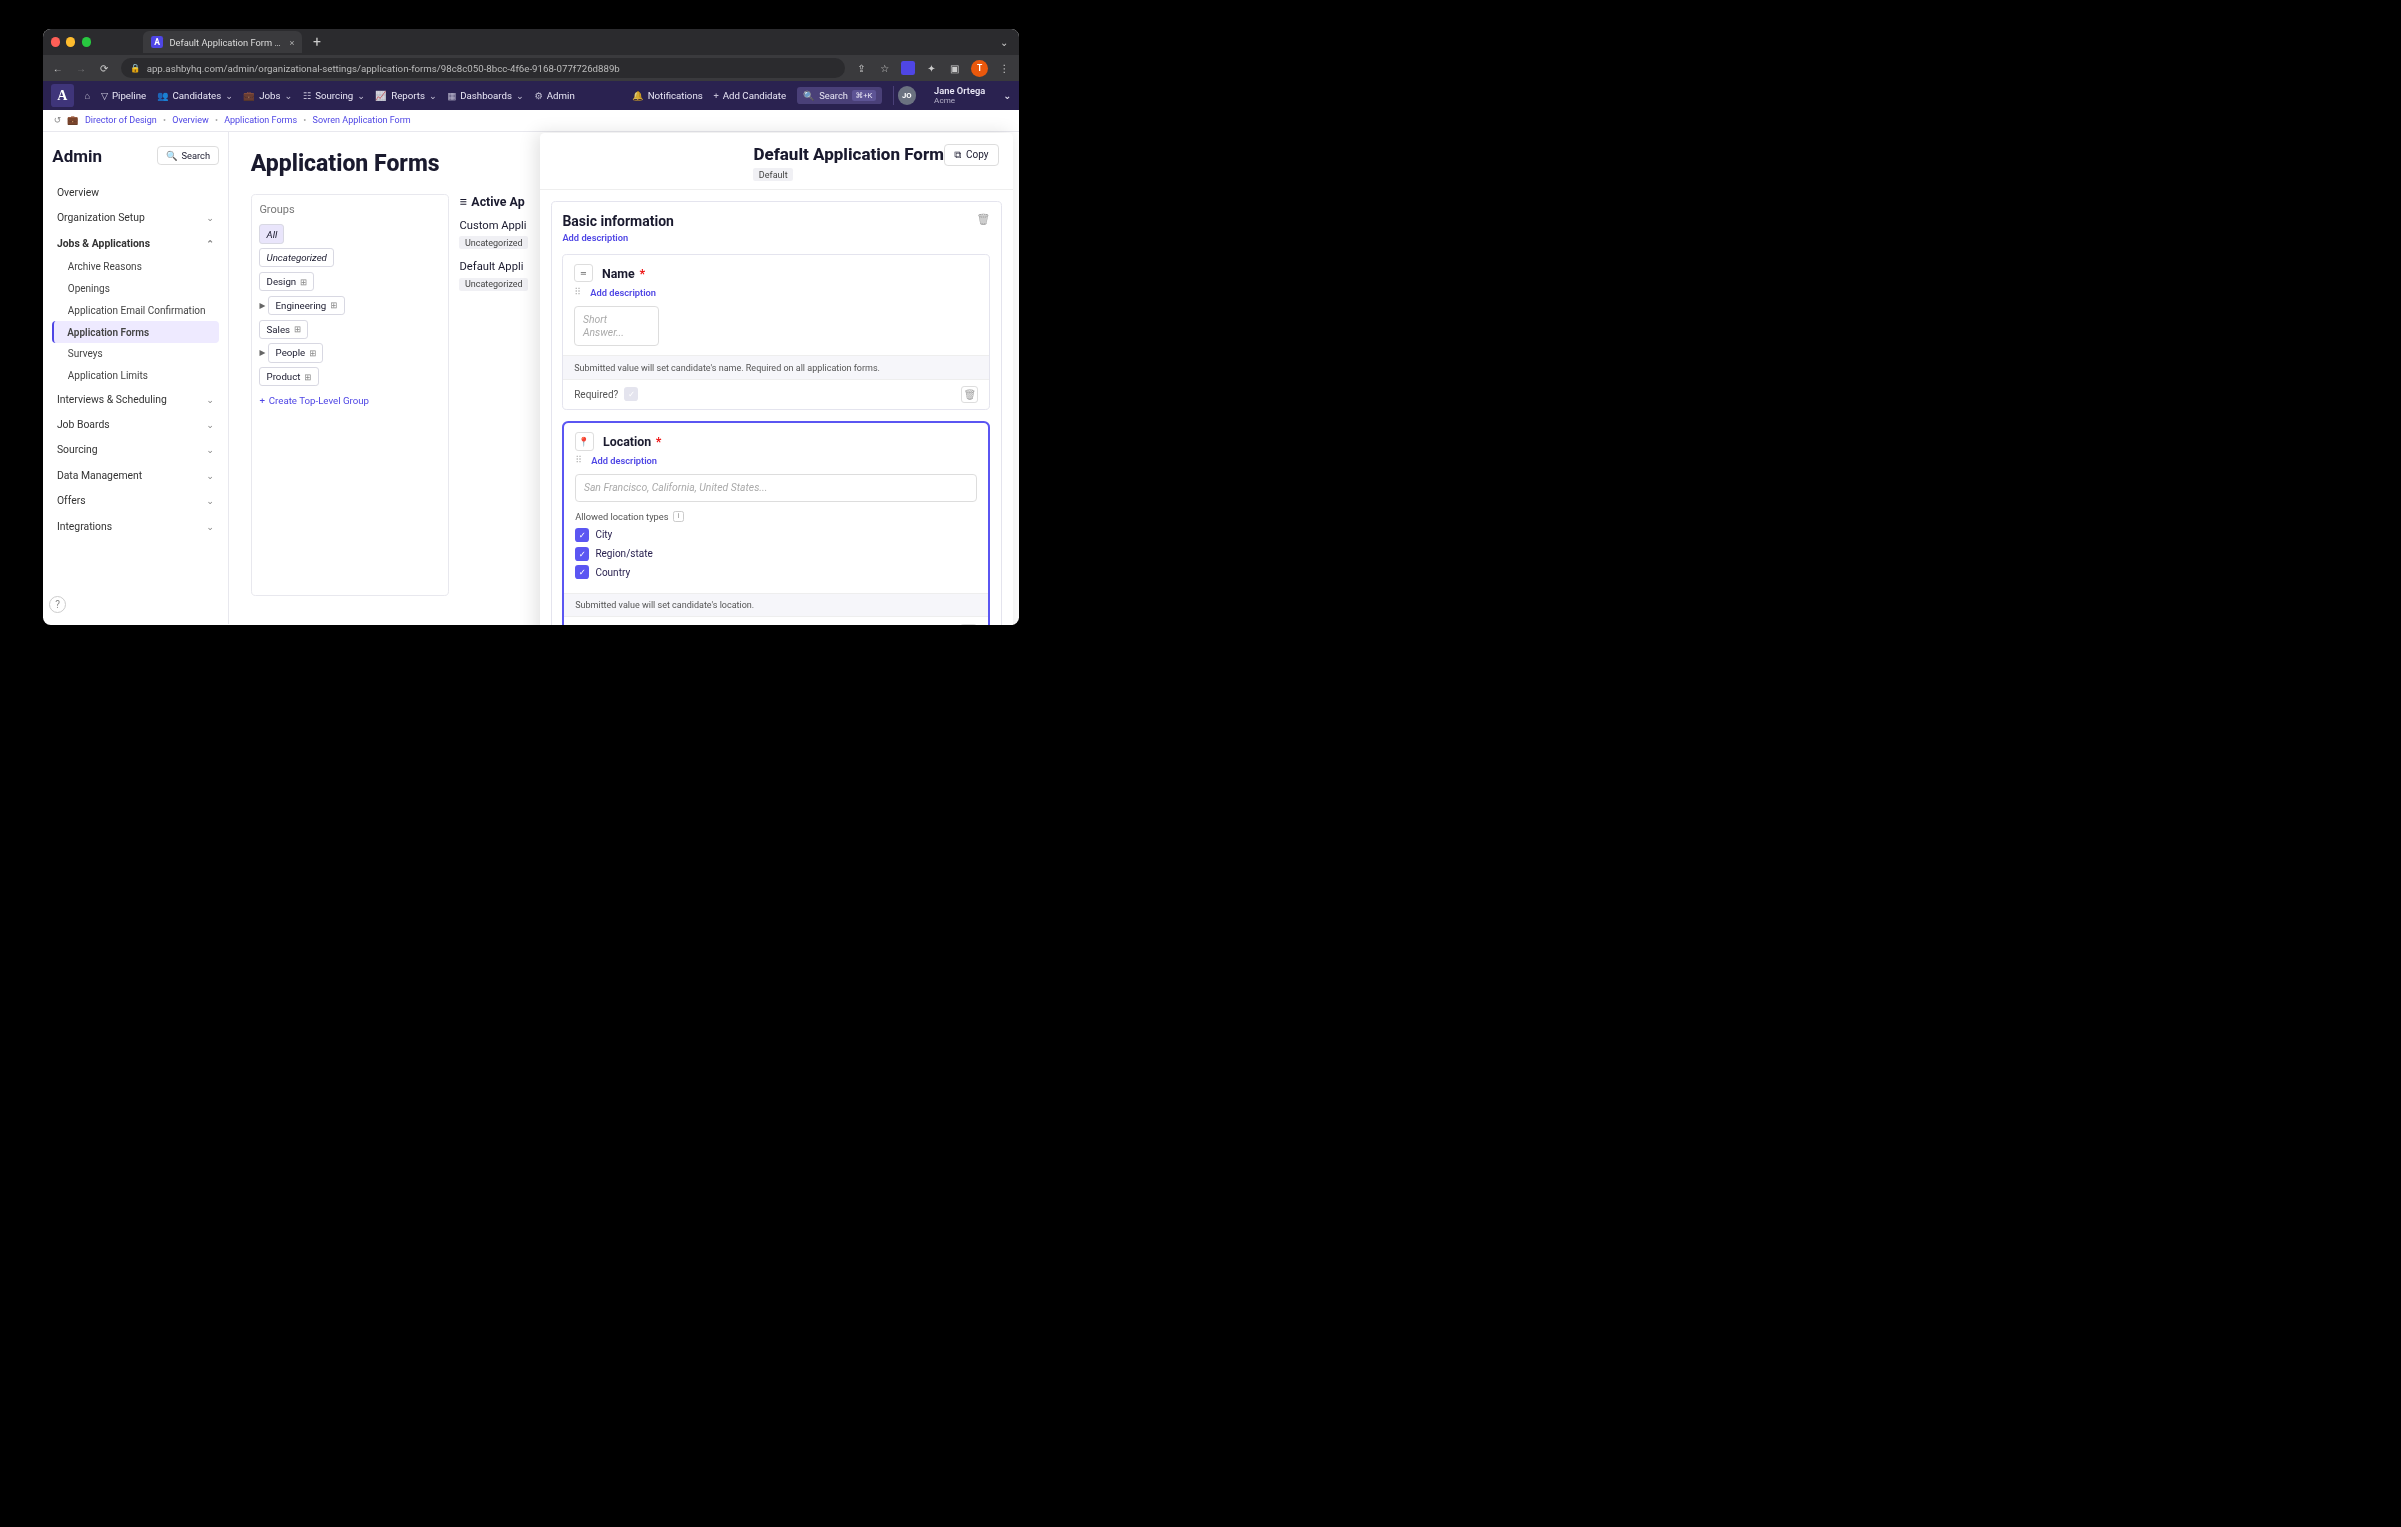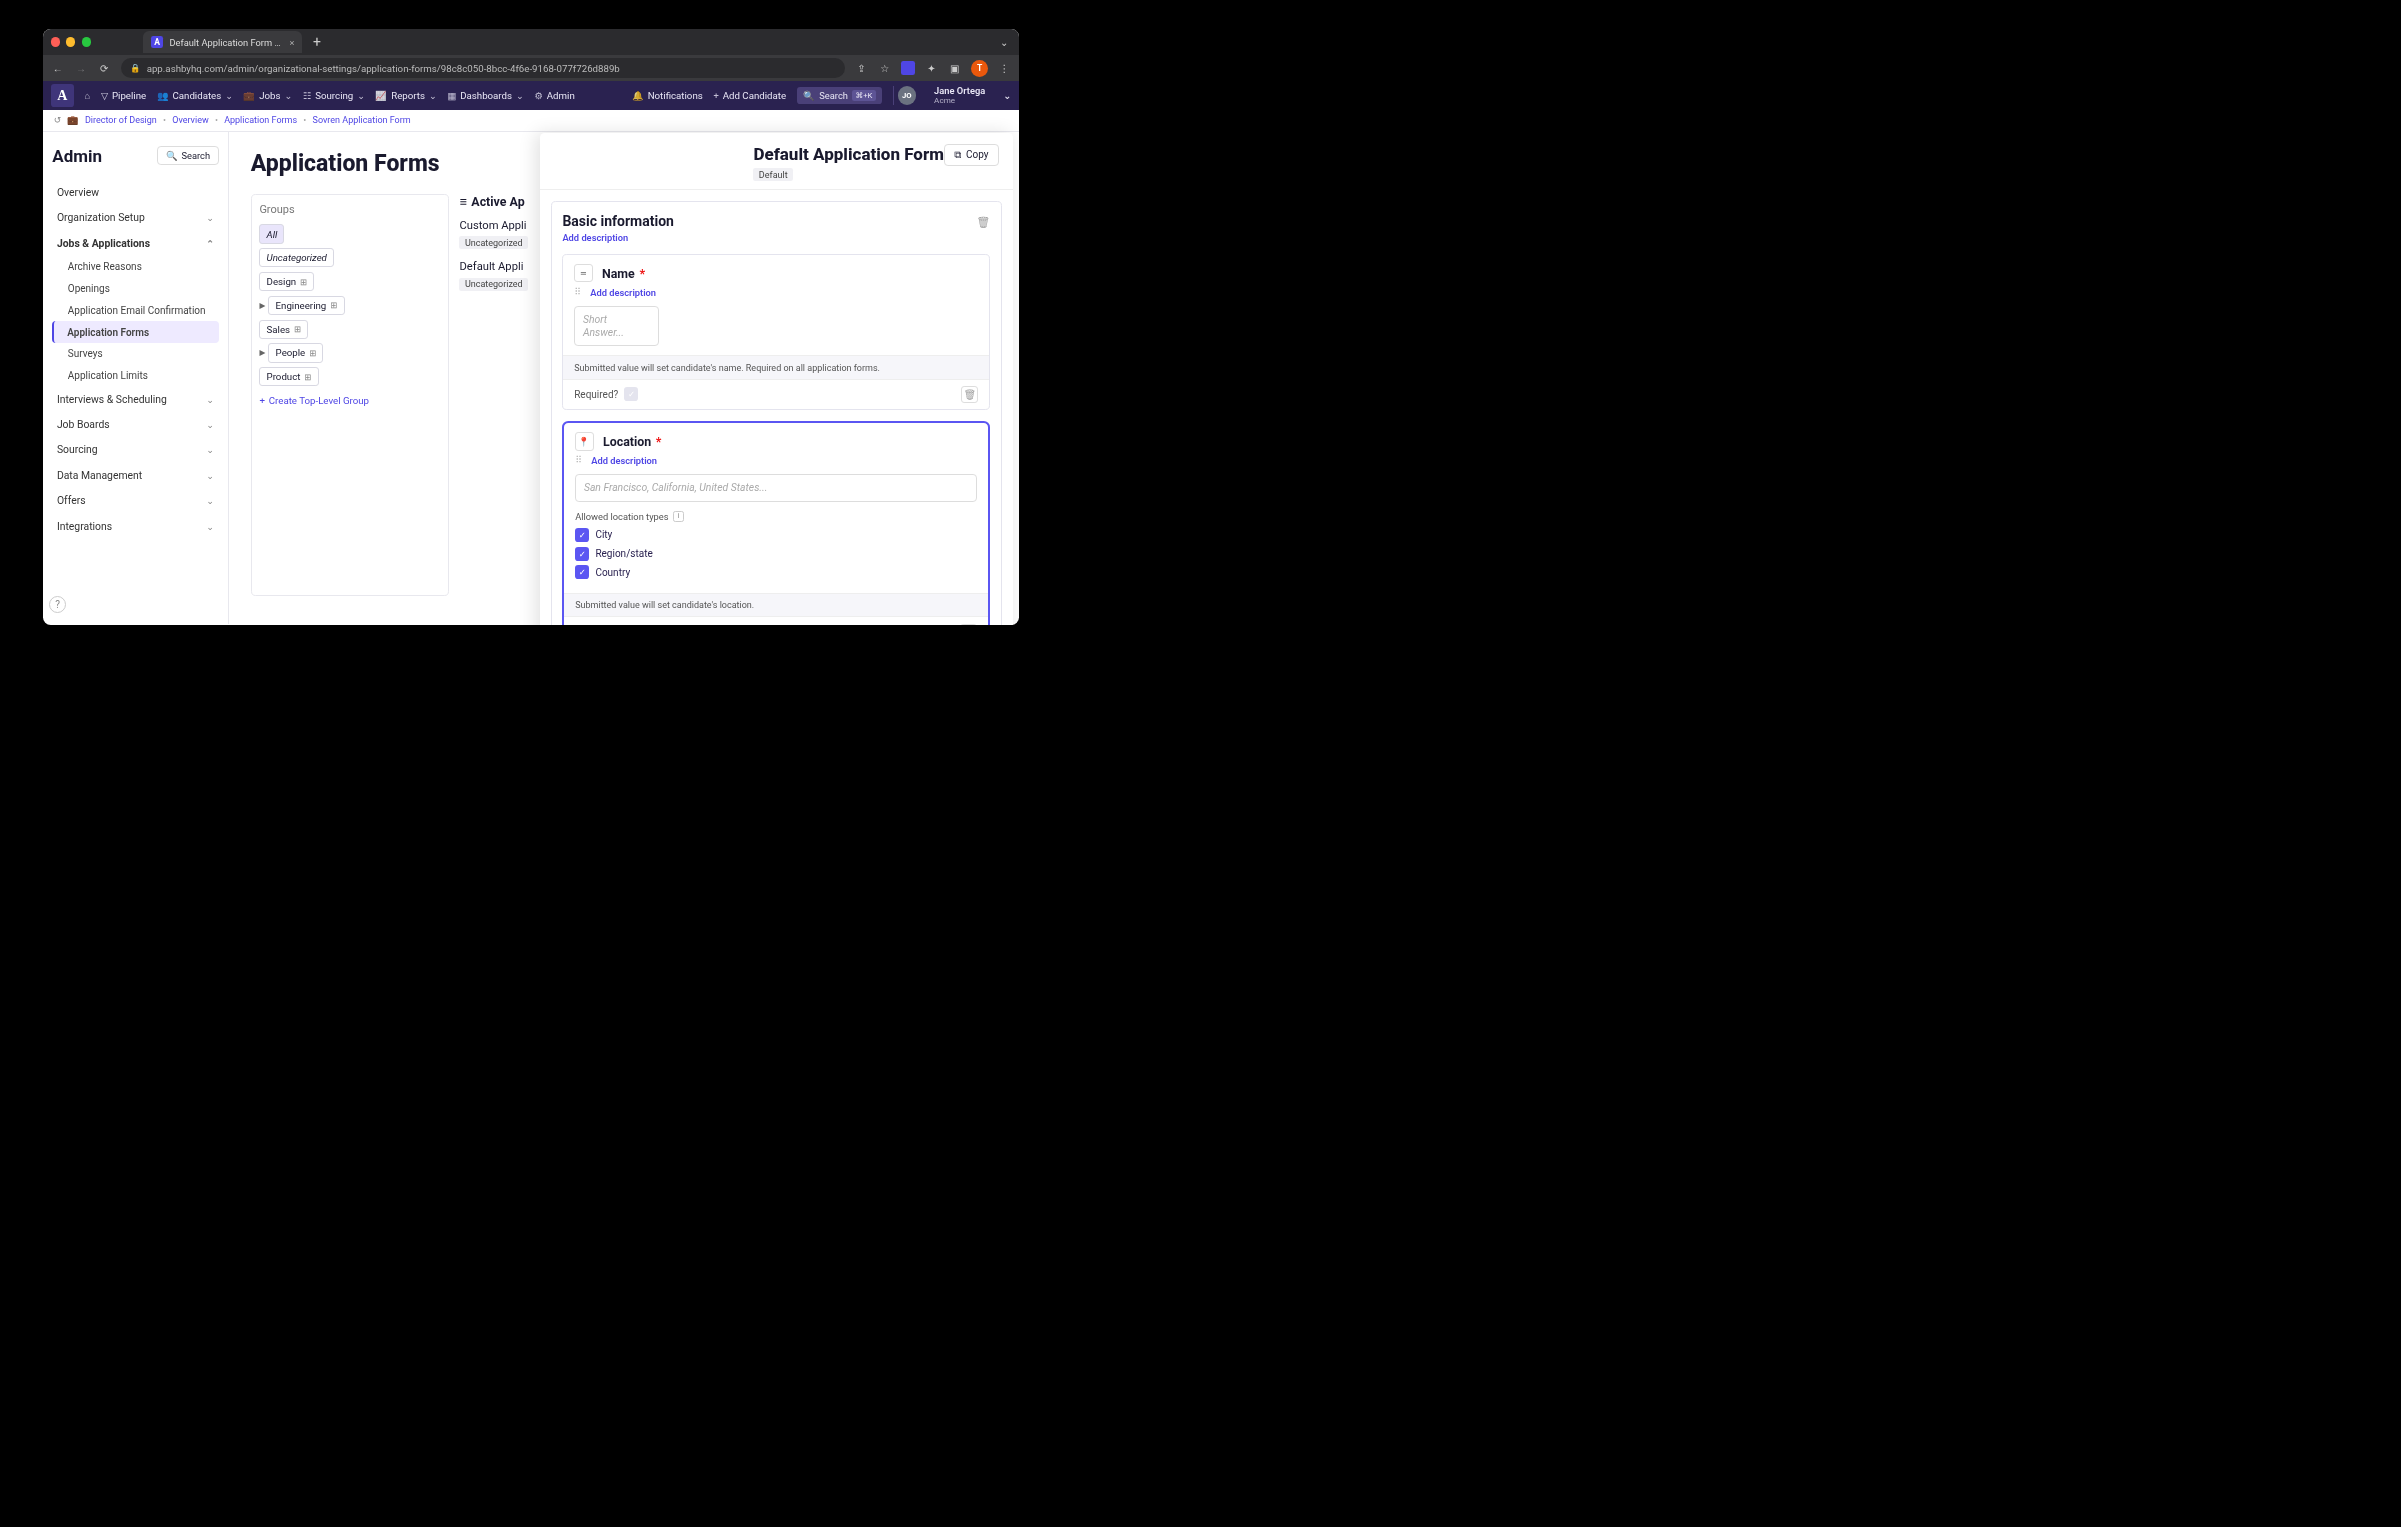--- a/index.html
+++ b/index.html
@@ -122,21 +122,21 @@
     border-radius:4.6px 4.6px 0 0;
     box-shadow:-3.1px 0 18.6px rgba(0,0,0,.12);
     display:flex;flex-direction:column;
     overflow:hidden;
   }
   .panel-head{padding:10.8px 14px 7.7px;border-bottom:0.8px solid #eee;display:flex;align-items:flex-start;justify-content:flex-end;}
   .panel-title{font-size:17px;font-weight:800;color:#1a1a2e;margin-bottom:4.6px;}
   .copy-btn{border:0.8px solid #ddd;border-radius:3.9px;padding:3.9px 9.3px;display:flex;align-items:center;gap:4.6px;font-size:10px;cursor:pointer;background:#fff;}
   .panel-body{padding:10.8px;overflow-y:auto;flex:1;}
   .section-card{border:0.8px solid #e4e4ee;border-radius:4.6px;padding:10.8px 10.8px 0;margin-bottom:9.3px;background:#fff;}
-  .section-head{display:flex;align-items:flex-end;justify-content:space-between;gap:24px;}
+  .section-head{display:flex;align-items:flex-start;justify-content:space-between;gap:24px;}
   .section-title{font-size:14px;font-weight:700;}
   .trash{color:#999;cursor:pointer;font-size:10.8px;}
   .add-desc{color:#4f46e5;font-size:9.3px;font-weight:600;margin-top:3.1px;cursor:pointer;}
   .field-card{border:0.8px solid #e4e4ee;border-radius:4.6px;margin-top:10.8px;overflow:hidden;}
   .field-card.hl{border:2.3px solid #5b56f2;border-radius:6.2px;}
   .field-top{padding:9.3px 10.8px;}
   .field-label{font-size:12.4px;font-weight:700;display:flex;align-items:center;gap:4.6px;}
   .req{color:#e11;}
   .drag{color:#bbb;font-size:9.3px;margin-right:4.6px;cursor:grab;}
   .field-ico{display:inline-flex;width:18.6px;height:18.6px;border:0.8px solid #ddd;border-radius:3.1px;align-items:center;justify-content:center;font-size:9.3px;color:#888;margin-right:4.6px;}

